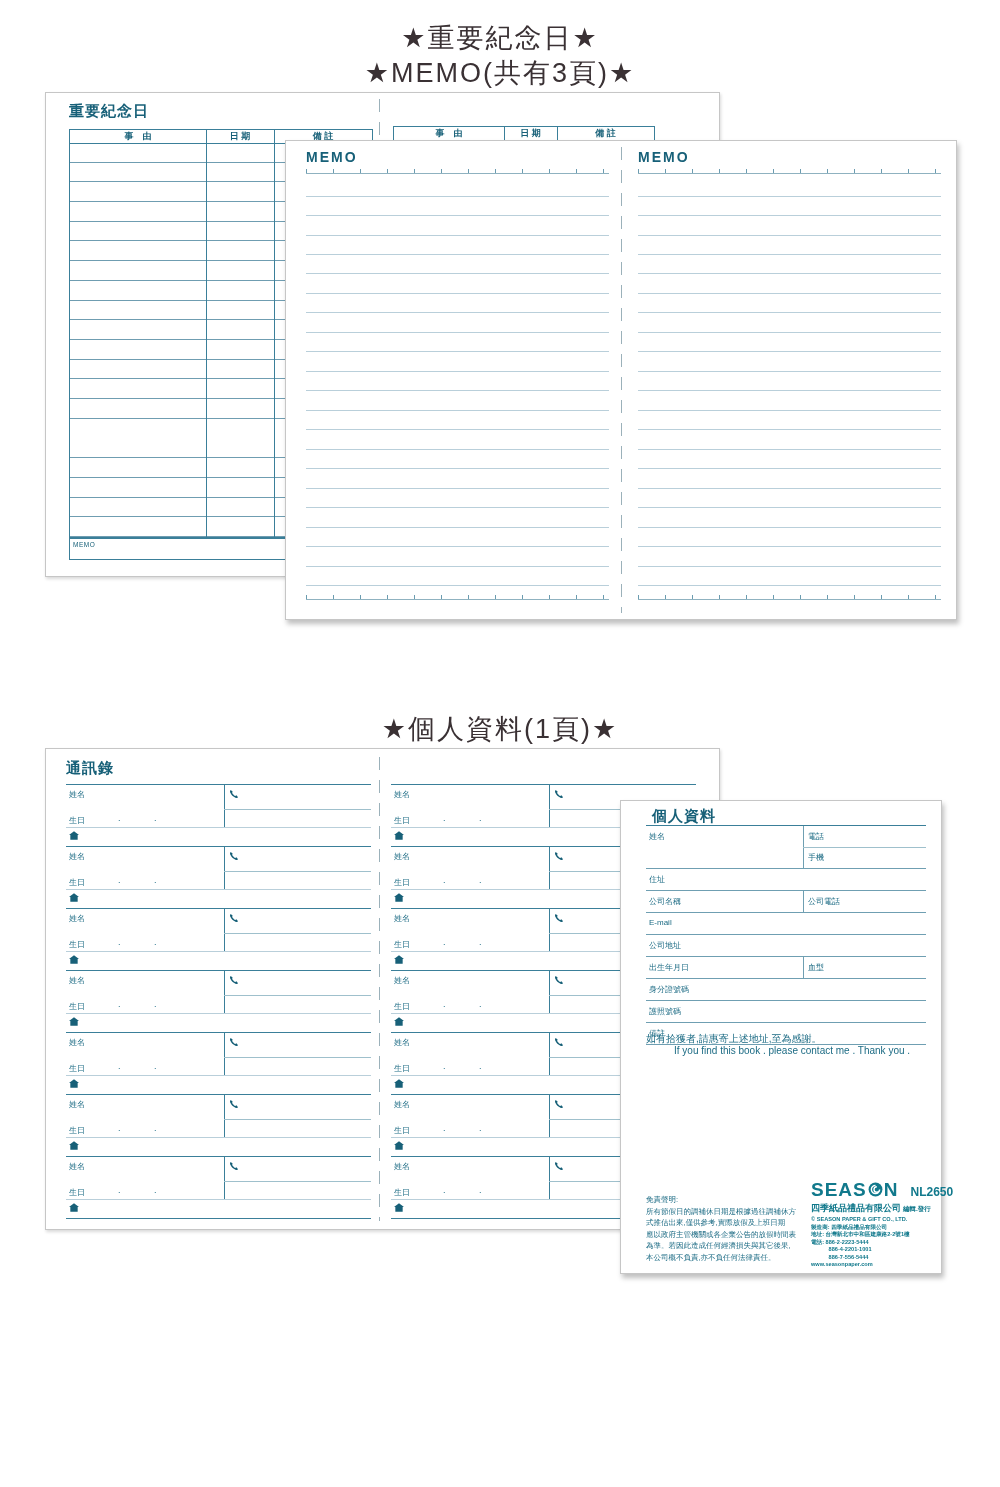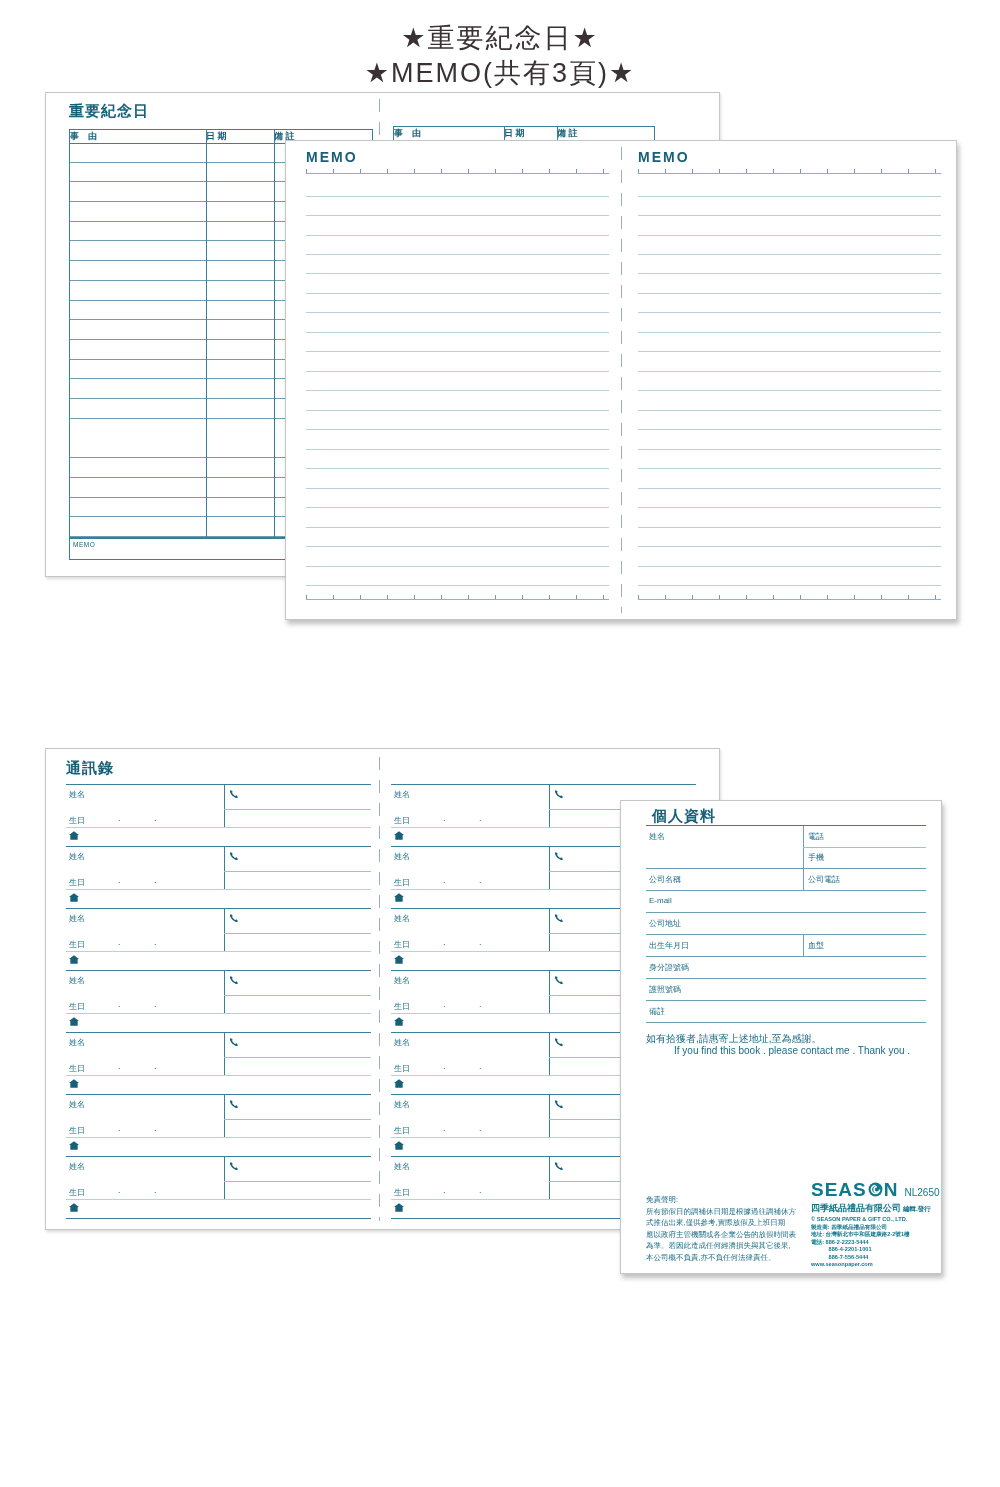--- a/index.html
+++ b/index.html
@@ -9,21 +9,21 @@
   .headline{position:absolute;left:0;width:1000px;text-align:center;color:#3a3134;
             font-size:27px;font-weight:500;letter-spacing:2px;}
   
   .sheet{position:absolute;background:#fff;border:1px solid #c6c6c6;}
   .sheet.front{box-shadow:2px 4px 5px rgba(0,0,0,0.25);}
   .sheet.back{box-shadow:1px 2px 3px rgba(0,0,0,0.15);}
   .page-title{position:absolute;font-size:15px;font-weight:700;color:#176078;letter-spacing:1px;}
   
   .ann-table{position:absolute;border:1px solid #3a7f99;}
   .ann-head{position:absolute;left:0;top:0;right:0;height:13px;border-bottom:1px solid #3a7f99;display:flex;}
-  .ann-head span{display:block;text-align:left;font-size:9px;font-weight:700;color:#176078;line-height:13px;}
+  .ann-head span{display:block;text-align:center;font-size:9px;font-weight:700;color:#176078;line-height:13px;}
   .ann-rows{position:absolute;left:0;right:0;top:13px;bottom:0;
             background:repeating-linear-gradient(to bottom,transparent 0 18.7px,#6f9db1 18.7px 19.7px);}
   .vline{position:absolute;width:1px;background:#3a7f99;}
   .memo-box{position:absolute;border:1px solid #3a7f99;}
   .memo-box span{position:absolute;left:3px;top:2px;font-size:6.5px;letter-spacing:0.5px;color:#176078;}
   
   .memo-title{position:absolute;font-size:14px;font-weight:600;letter-spacing:2px;color:#176078;}
   .ruler{position:absolute;height:4px;border-bottom:1px solid #8fb2c0;
          background:repeating-linear-gradient(90deg,#6b9cb0 0 1px,transparent 1px 27px);}
   .rules{position:absolute;background:repeating-linear-gradient(to bottom,transparent 0 18.5px,#b9cfda 18.5px 19.5px);}
@@ -49,21 +49,21 @@
   .pi-vdiv{position:absolute;left:157px;top:0;bottom:0;width:1px;background:#6f9fb2;}
   .pi-mid{position:absolute;left:157px;right:0;top:21px;height:1px;background:#9fc0cc;}
   .pi-label.r2{left:162px;top:26px;}
   .note{position:absolute;font-size:10px;line-height:11px;color:#1c6b84;}
   .disclaimer{position:absolute;font-size:7.5px;line-height:11.6px;color:#1c6b84;}
   
   .brand{position:absolute;color:#11798c;}
   .logo-row{display:flex;align-items:baseline;}
   .logo-txt{font-size:19px;font-weight:700;letter-spacing:1px;color:#11798c;}
   .logo-o{position:relative;top:1px;margin:0 1px;}
-  .model{font-size:10px;font-weight:400;margin-left:6px;}
+  .model{font-size:12px;font-weight:700;margin-left:12px;}
   .company-row{margin-top:1px;font-size:9px;font-weight:700;white-space:nowrap;}
   .company-row .role{font-size:6.5px;font-weight:700;margin-left:2px;}
   .brand-small{transform:scale(0.8);transform-origin:0 0;width:130%;font-size:7px;line-height:9.5px;
                font-weight:600;white-space:nowrap;}
   .brand-small .ind{padding-left:22px;}
   .icon svg{display:block;}
 </style>
 </head>
 <body>
 
@@ -112,20 +112,21 @@
 
     <div class="rules" style="left:20px;top:36px;width:303px;height:410px;"></div>
     <div class="rules" style="left:352px;top:36px;width:303px;height:410px;"></div>
 
     <div class="ruler" style="left:20px;top:454px;width:303px;"></div>
     <div class="ruler" style="left:352px;top:454px;width:303px;"></div>
 
     <div class="spine" style="left:335px;top:6px;height:466px;"></div>
   </div>
 
+  <div class="headline" style="top:711px;">★個人資料(1頁)★</div>
 
   <div class="sheet back" style="left:45px;top:748px;width:673px;height:480px;">
     <div class="page-title" style="left:20px;top:10px;">通訊錄</div>
     <div class="ab-col" id="ab-col-left" style="left:20px;top:35px;">
   <div class="ab-entry">
     <span class="ab-name">姓名</span>
     <span class="ab-vdiv"></span>
     <span class="ab-phone icon">
       <svg width="10" height="10" viewBox="0 0 12 12">
         <path d="M2.1 1.1 C1.2 1.9 1 3.1 1.5 4.3 C2.7 7.2 5 9.4 7.8 10.6 C9 11.1 10.2 10.9 10.9 10 L8.9 7.6 L7.5 8.4 C5.9 7.6 4.4 6.1 3.7 4.5 L4.5 3.2 Z" fill="#176078"></path>
@@ -410,20 +411,23 @@
   <div class="sheet front" style="left:620px;top:800px;width:320px;height:472px;">
     <div class="page-title" style="left:31px;top:6px;">個人資料</div>
 
     <div class="pi-table" style="left:25px;top:24px;width:280px;">
       <div class="pi-row tall">
         <span class="pi-label">姓名</span>
         <span class="pi-vdiv"></span>
         <span class="pi-label r">電話</span>
         <span class="pi-mid"></span>
         <span class="pi-label r2">手機</span>
+      </div>
+      <div class="pi-row">
+        <span class="pi-label">住址</span>
       </div>
       <div class="pi-row">
         <span class="pi-label">公司名稱</span>
         <span class="pi-vdiv"></span>
         <span class="pi-label r">公司電話</span>
       </div>
       <div class="pi-row">
         <span class="pi-label">E-mail</span>
       </div>
       <div class="pi-row">

